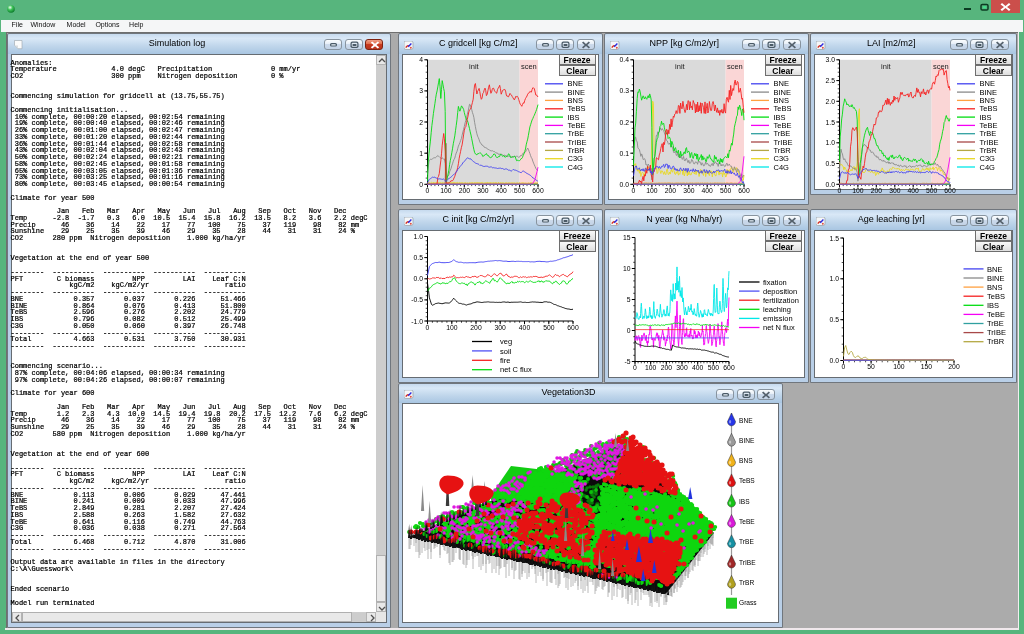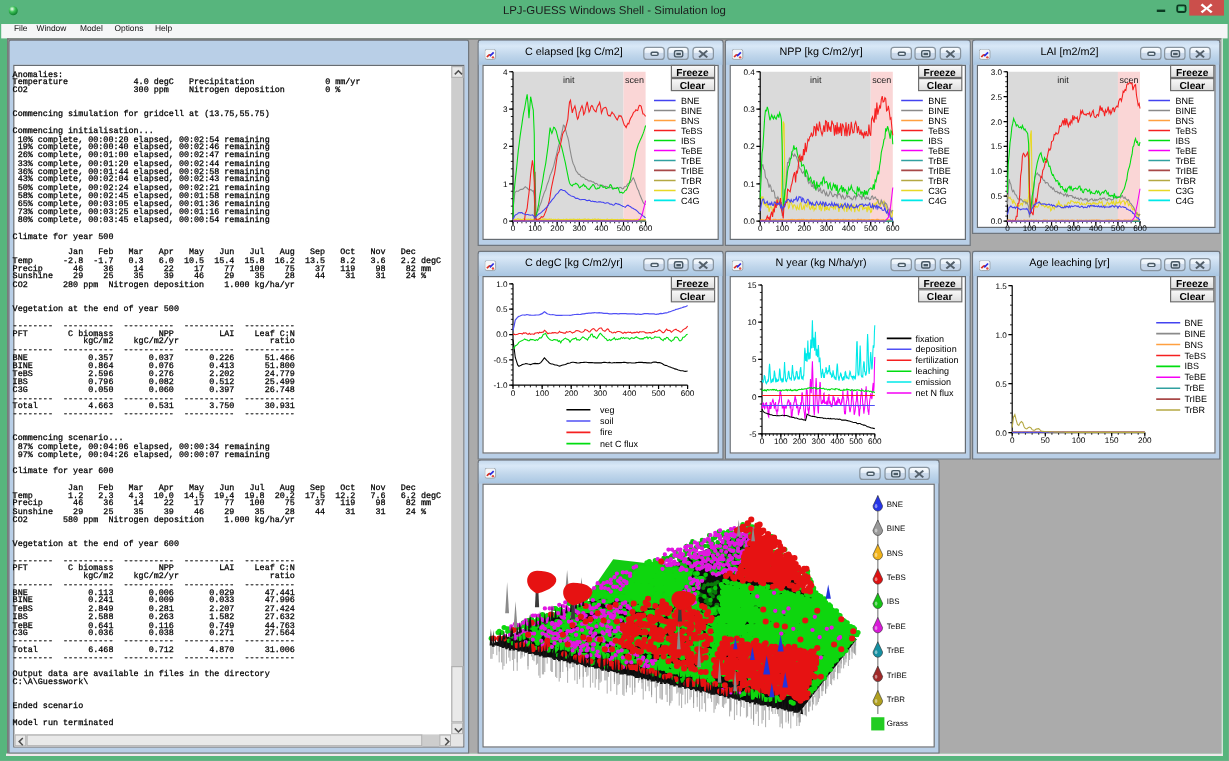--- a/index.html
+++ b/index.html
@@ -28,21 +28,20 @@
     <svg width="10" height="10" style="position:absolute;left:7px;top:4.5px">
       <defs>
         <radialGradient id="orb" cx="38%" cy="30%" r="72%">
           <stop offset="0%" stop-color="#f2fff4"></stop>
           <stop offset="45%" stop-color="#3ec258"></stop>
           <stop offset="100%" stop-color="#0a7a2a"></stop>
         </radialGradient>
       </defs>
       <circle cx="4" cy="4" r="3.8" fill="url(#orb)"></circle>
     </svg>
-    <div id="title">LPJ-GUESS Windows Shell - Simulation log</div>
     <svg width="60" height="16" style="position:absolute;left:960px;top:0">
       <rect x="4" y="8" width="7" height="2" fill="#0b3b22"></rect>
       <rect x="21" y="4.5" width="7" height="5.5" rx="1.3" fill="none" stroke="#0b3b22" stroke-width="1.5"></rect>
       <rect x="23" y="6.2" width="3.2" height="2.2" fill="#3fe08a"></rect>
     </svg>
     <div style="position:absolute;left:991px;top:0;width:29px;height:13px;background:#cb4f4b"></div>
     <svg width="29" height="13" style="position:absolute;left:991px;top:0">
       <path d="M11 3 L14.5 6 L18 3 L19.5 4.4 L16 7 L19.5 9.6 L18 11 L14.5 8 L11 11 L9.5 9.6 L13 7 L9.5 4.4Z" fill="#fff"></path>
     </svg>
   </div>
@@ -50,20 +49,45 @@
     <span style="left:10.6px">File</span>
     <span style="left:29.4px">Window</span>
     <span style="left:65.6px">Model</span>
     <span style="left:94.4px">Options</span>
     <span style="left:128.1px">Help</span>
   </div>
 <div id="mdi"></div>
 <div id="mdiline1"></div>
 <div id="mdiline2"></div>
 <div class="win" style="left:7px;top:33px;width:384px;height:594.5px">
+    <div class="tb" style="background:linear-gradient(#c6daee,#d9e8f7 22%,#c0d6eb 60%,#a9c6e2)">
+      <svg width="11" height="12" style="position:absolute;left:6px;top:6px">
+        <path d="M0.5 0.5 H8 V8.7 H4 L0.5 5.4 Z" fill="#fbfbfb" stroke="#9aa2a9" stroke-width="0.6"></path>
+        <path d="M4 8.7 L4 5.4 L0.5 5.4 Z" fill="#d8dcdf"></path>
+      </svg>
+      <div class="tt">Simulation log</div>
+      <div style="position:absolute;left:316.0px;top:5px;width:18px;height:11px;background:linear-gradient(#fbfdfe,#e6eef7 45%,#ccdaeb 46%,#c3d3e6);border:1px solid #88949f;border-radius:3px;box-sizing:border-box">
+        <svg width="16" height="9" style="position:absolute;left:0;top:0">
+          <rect x="5" y="3" width="7" height="3.6" rx="1.6" fill="#4a5a66"></rect>
+          <rect x="6.2" y="4.2" width="4.6" height="1.4" rx="0.7" fill="#e9f2fa"></rect>
+        </svg>
+      </div>
+      <div style="position:absolute;left:336.5px;top:5px;width:18px;height:11px;background:linear-gradient(#fbfdfe,#e6eef7 45%,#ccdaeb 46%,#c3d3e6);border:1px solid #88949f;border-radius:3px;box-sizing:border-box">
+        <svg width="16" height="9" style="position:absolute;left:0;top:0">
+          <rect x="4.5" y="1.6" width="8" height="6.4" rx="1.8" fill="#4a5a66"></rect>
+          <rect x="5.7" y="2.8" width="5.6" height="4" rx="1" fill="#dfe9f3"></rect>
+          <rect x="6.6" y="4" width="3.8" height="2" fill="#4a5a66"></rect>
+        </svg>
+      </div>
+      <div style="position:absolute;left:357px;top:5px;width:18px;height:11px;background:linear-gradient(#f0a088,#e06a46 45%,#c93b20 46%,#b8341c);border:1px solid #7e2210;border-radius:3px;box-sizing:border-box">
+        <svg width="16" height="9" style="position:absolute;left:1px;top:0">
+          <path d="M5.2 1.4 L8 3.8 L10.8 1.4 L12.2 2.8 L9.4 5 L12.2 7.2 L10.8 8.6 L8 6.2 L5.2 8.6 L3.8 7.2 L6.6 5 L3.8 2.8 Z" fill="#fff"></path>
+        </svg>
+      </div>
+    </div>
     <div class="cnt">
       <pre class="log">Anomalies:
 Temperature             4.0 degC   Precipitation              0 mm/yr
 CO2                     300 ppm    Nitrogen deposition        0 %
 
 
 Commencing simulation for gridcell at (13.75,55.75)
 
 Commencing initialisation...
  10% complete, 00:00:20 elapsed, 00:02:54 remaining
@@ -169,21 +193,21 @@
     </div>
   </div>
 <div class="win" style="left:398px;top:33px;width:204.5px;height:171.5px">
     <div class="tb" style="background:linear-gradient(#c6daee,#d9e8f7 22%,#c0d6eb 60%,#a9c6e2)">
       <svg width="10" height="10" style="position:absolute;left:4.5px;top:6.5px">
         <rect x="0" y="0" width="9" height="8.5" rx="1.8" fill="#f4f6f8" stroke="#9aa4ac" stroke-width="0.8"></rect>
         <path d="M1.8 6.6 Q3.6 3.8 5 5" fill="none" stroke="#d93020" stroke-width="1.4"></path>
         <path d="M4.2 5.8 L7.4 2.6" fill="none" stroke="#2a2ae0" stroke-width="1.4"></path>
         <circle cx="6.8" cy="6.8" r="1" fill="#e05040"></circle>
       </svg>
-      <div class="tt">C elapsed [kg C/m2]</div>
+      <div class="tt">C gridcell [kg C/m2]</div>
       <div style="position:absolute;left:136.5px;top:5px;width:18px;height:11px;background:linear-gradient(#fbfdfe,#e6eef7 45%,#ccdaeb 46%,#c3d3e6);border:1px solid #88949f;border-radius:3px;box-sizing:border-box">
         <svg width="16" height="9" style="position:absolute;left:0;top:0">
           <rect x="5" y="3" width="7" height="3.6" rx="1.6" fill="#4a5a66"></rect>
           <rect x="6.2" y="4.2" width="4.6" height="1.4" rx="0.7" fill="#e9f2fa"></rect>
         </svg>
       </div>
       <div style="position:absolute;left:157.0px;top:5px;width:18px;height:11px;background:linear-gradient(#fbfdfe,#e6eef7 45%,#ccdaeb 46%,#c3d3e6);border:1px solid #88949f;border-radius:3px;box-sizing:border-box">
         <svg width="16" height="9" style="position:absolute;left:0;top:0">
           <rect x="4.5" y="1.6" width="8" height="6.4" rx="1.8" fill="#4a5a66"></rect>
           <rect x="5.7" y="2.8" width="5.6" height="4" rx="1" fill="#dfe9f3"></rect>
@@ -628,21 +652,21 @@
     </div>
   </div>
 <div class="win" style="left:398px;top:209px;width:204.5px;height:173.5px">
     <div class="tb" style="background:linear-gradient(#c6daee,#d9e8f7 22%,#c0d6eb 60%,#a9c6e2)">
       <svg width="10" height="10" style="position:absolute;left:4.5px;top:6.5px">
         <rect x="0" y="0" width="9" height="8.5" rx="1.8" fill="#f4f6f8" stroke="#9aa4ac" stroke-width="0.8"></rect>
         <path d="M1.8 6.6 Q3.6 3.8 5 5" fill="none" stroke="#d93020" stroke-width="1.4"></path>
         <path d="M4.2 5.8 L7.4 2.6" fill="none" stroke="#2a2ae0" stroke-width="1.4"></path>
         <circle cx="6.8" cy="6.8" r="1" fill="#e05040"></circle>
       </svg>
-      <div class="tt">C degC [kg C/m2/yr]</div>
+      <div class="tt">C init [kg C/m2/yr]</div>
       <div style="position:absolute;left:136.5px;top:5px;width:18px;height:11px;background:linear-gradient(#fbfdfe,#e6eef7 45%,#ccdaeb 46%,#c3d3e6);border:1px solid #88949f;border-radius:3px;box-sizing:border-box">
         <svg width="16" height="9" style="position:absolute;left:0;top:0">
           <rect x="5" y="3" width="7" height="3.6" rx="1.6" fill="#4a5a66"></rect>
           <rect x="6.2" y="4.2" width="4.6" height="1.4" rx="0.7" fill="#e9f2fa"></rect>
         </svg>
       </div>
       <div style="position:absolute;left:157.0px;top:5px;width:18px;height:11px;background:linear-gradient(#fbfdfe,#e6eef7 45%,#ccdaeb 46%,#c3d3e6);border:1px solid #88949f;border-radius:3px;box-sizing:border-box">
         <svg width="16" height="9" style="position:absolute;left:0;top:0">
           <rect x="4.5" y="1.6" width="8" height="6.4" rx="1.8" fill="#4a5a66"></rect>
           <rect x="5.7" y="2.8" width="5.6" height="4" rx="1" fill="#dfe9f3"></rect>
@@ -1000,20 +1024,21 @@
     </div>
   </div>
 <div class="win" style="left:398px;top:382.5px;width:385px;height:245px">
     <div class="tb" style="background:linear-gradient(#c6daee,#d9e8f7 22%,#c0d6eb 60%,#a9c6e2)">
       <svg width="10" height="10" style="position:absolute;left:4.5px;top:6.5px">
         <rect x="0" y="0" width="9" height="8.5" rx="1.8" fill="#f4f6f8" stroke="#9aa4ac" stroke-width="0.8"></rect>
         <path d="M1.8 6.6 Q3.6 3.8 5 5" fill="none" stroke="#d93020" stroke-width="1.4"></path>
         <path d="M4.2 5.8 L7.4 2.6" fill="none" stroke="#2a2ae0" stroke-width="1.4"></path>
         <circle cx="6.8" cy="6.8" r="1" fill="#e05040"></circle>
       </svg>
+      <div class="tt">Vegetation3D</div>
       <div style="position:absolute;left:317.0px;top:5px;width:18px;height:11px;background:linear-gradient(#fbfdfe,#e6eef7 45%,#ccdaeb 46%,#c3d3e6);border:1px solid #88949f;border-radius:3px;box-sizing:border-box">
         <svg width="16" height="9" style="position:absolute;left:0;top:0">
           <rect x="5" y="3" width="7" height="3.6" rx="1.6" fill="#4a5a66"></rect>
           <rect x="6.2" y="4.2" width="4.6" height="1.4" rx="0.7" fill="#e9f2fa"></rect>
         </svg>
       </div>
       <div style="position:absolute;left:337.5px;top:5px;width:18px;height:11px;background:linear-gradient(#fbfdfe,#e6eef7 45%,#ccdaeb 46%,#c3d3e6);border:1px solid #88949f;border-radius:3px;box-sizing:border-box">
         <svg width="16" height="9" style="position:absolute;left:0;top:0">
           <rect x="4.5" y="1.6" width="8" height="6.4" rx="1.8" fill="#4a5a66"></rect>
           <rect x="5.7" y="2.8" width="5.6" height="4" rx="1" fill="#dfe9f3"></rect>

